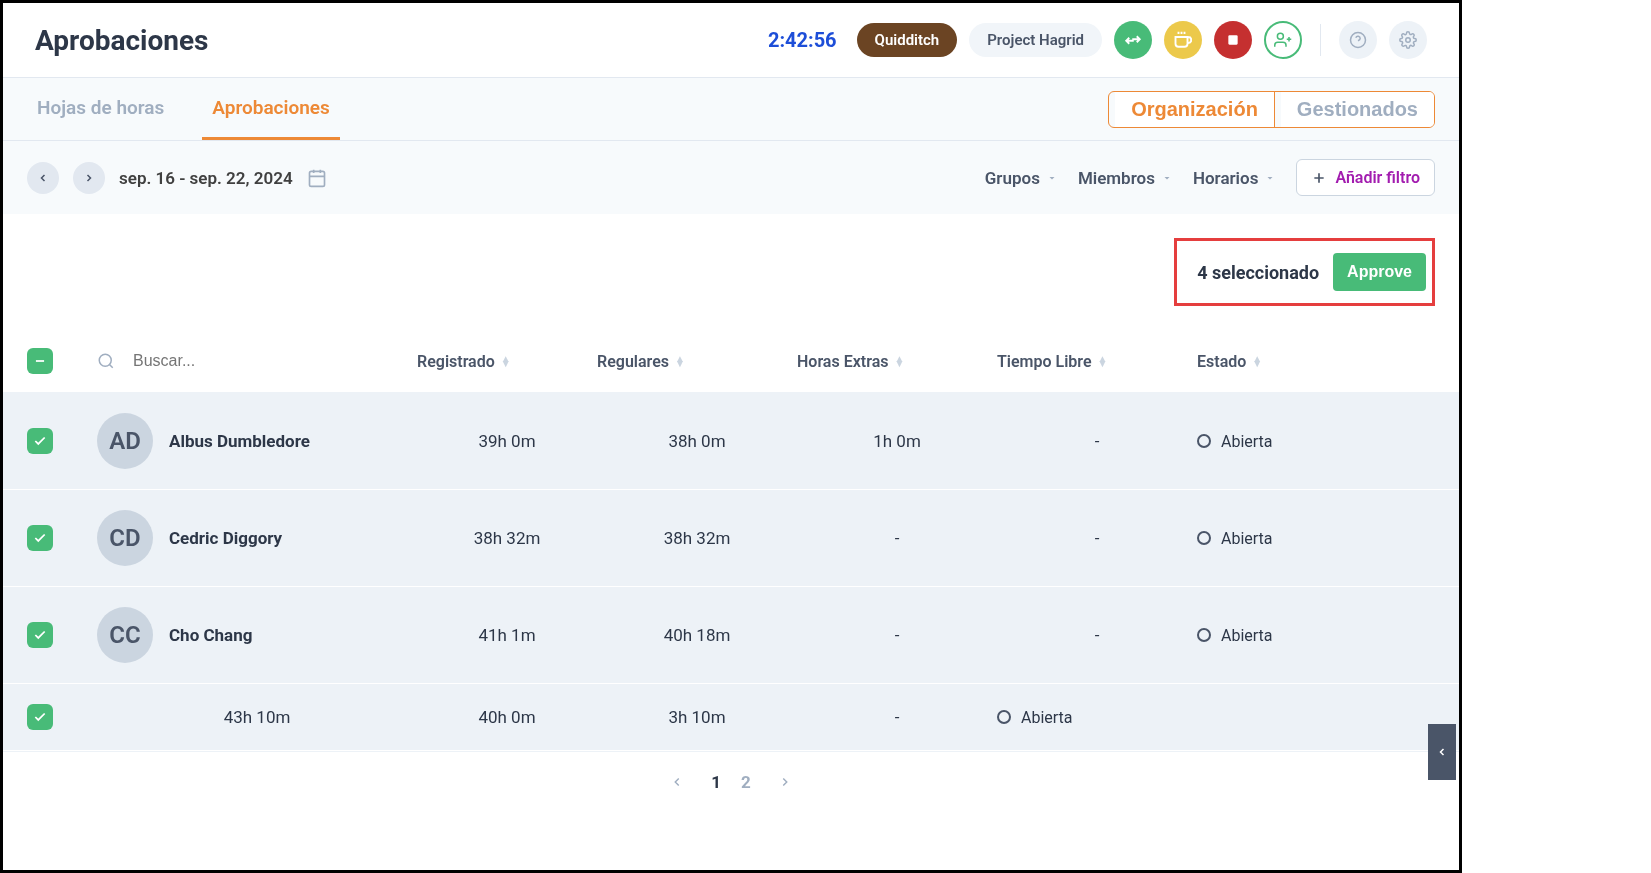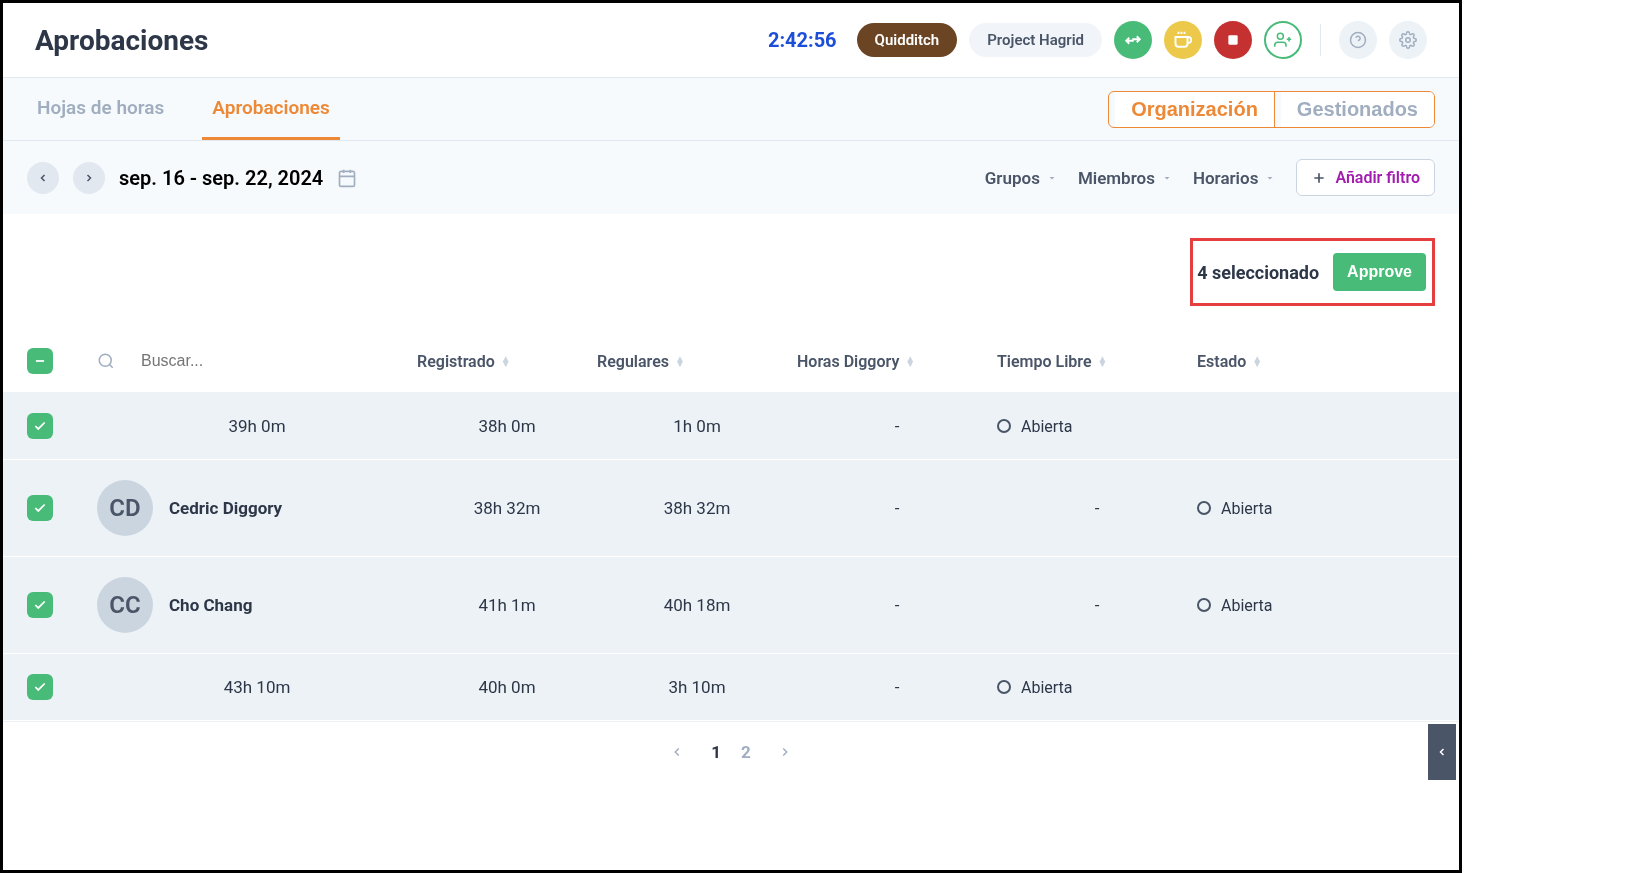--- a/index.html
+++ b/index.html
@@ -28,40 +28,40 @@
     .tab { padding: 18px 10px; font-size: 19px; font-weight: 600; color: #a0aec0; cursor: pointer; border-bottom: 3px solid transparent; }
     .tab.active { color: #ed8936; border-bottom-color: #ed8936; }
     .view-toggle { display: flex; border: 1px solid #ed8936; border-radius: 6px; overflow: hidden; }
     .view-toggle button { padding: 6px 16px; font-size: 20px; font-weight: 600; border: none; background: #fff; cursor: pointer; color: #a0aec0; margin-left: 6px; }
     .view-toggle button.active { color: #ed8936; border-right: 1px solid #ed8936; }
 
     
     .filters { display: flex; align-items: center; justify-content: space-between; padding: 18px 24px; background: #f7fafc; }
     .filters-left { display: flex; align-items: center; gap: 14px; }
     .nav-btn { width: 32px; height: 32px; border-radius: 50%; background: #e2e8f0; display: flex; align-items: center; justify-content: center; cursor: pointer; color: #4a5568; }
-    .date-range { font-size: 20px; font-weight: 600; color: #000000; }
+    .date-range { font-size: 17px; font-weight: 600; color: #404040; }
     .calendar-icon { color: #a0aec0; }
     .filters-right { display: flex; align-items: center; gap: 20px; }
     .filter-drop { font-size: 17px; font-weight: 600; color: #4a5568; cursor: pointer; display: flex; align-items: center; gap: 6px; }
     .add-filter { border: 1px solid #cbd5e0; border-radius: 6px; padding: 8px 14px; font-size: 16px; font-weight: 600; color: #a21caf; cursor: pointer; display: flex; align-items: center; gap: 8px; background: #fff; }
 
     
     .selection-bar { display: flex; justify-content: flex-end; align-items: center; padding: 24px 24px 24px 0; background: #fff; }
-    .selection-box { border: 3px solid #e53e3e; padding: 12px 6px 12px 4px; display: flex; align-items: center; gap: 14px; }
+    .selection-box { border: 3px solid #e53e3e; padding: 12px 6px 12px 20px; display: flex; align-items: center; gap: 14px; }
     .selected-text { font-size: 18px; font-weight: 700; color: #2d3748; }
     .approve-btn { background: #48bb78; color: #fff; border: none; padding: 10px 14px; font-size: 16px; font-weight: 700; border-radius: 4px; cursor: pointer; }
 
     
     .table { width: 100%; }
     .thead { display: grid; grid-template-columns: 70px 320px 180px 200px 200px 200px 220px 1fr; align-items: center; padding: 18px 24px; background: #fff; border-bottom: 1px solid #edf2f7; }
     .th { font-size: 16px; font-weight: 600; color: #4a5568; display: flex; align-items: center; gap: 6px; }
     .sort-icon { display: flex; flex-direction: column; line-height: 0.5; font-size: 10px; color: #cbd5e0; }
     .checkbox-cell { display: flex; align-items: center; }
     .checkbox { width: 26px; height: 26px; border-radius: 6px; background: #48bb78; display: flex; align-items: center; justify-content: center; cursor: pointer; }
-    .search-cell { display: flex; align-items: center; gap: 26px; }
+    .search-cell { display: flex; align-items: center; gap: 18px; }
     .search-cell input { border: none; font-size: 16px; color: #a0aec0; background: transparent; outline: none; }
 
     .row { display: grid; grid-template-columns: 70px 320px 180px 200px 200px 200px 220px 1fr; align-items: center; padding: 20px 24px; background: #edf2f7; border-bottom: 1px solid #fff; }
     .user-cell { display: flex; align-items: center; gap: 16px; }
     .avatar { width: 56px; height: 56px; border-radius: 50%; background: #cbd5e0; display: flex; align-items: center; justify-content: center; font-size: 24px; font-weight: 600; color: #4a5568; overflow: hidden; }
     .user-name { font-size: 17px; font-weight: 700; color: #2d3748; }
     .td { font-size: 17px; color: #2d3748; text-align: center; }
     .status-cell { display: flex; align-items: center; gap: 10px; }
     .status-circle { width: 14px; height: 14px; border: 2px solid #4a5568; border-radius: 50%; }
 
@@ -207,21 +207,21 @@
       </div>
       <div class="th">
           <span>Registrado</span>
           <span class="sort-icon">▲<br>▼</span>
         </div>
       <div class="th">
           <span>Regulares</span>
           <span class="sort-icon">▲<br>▼</span>
         </div>
       <div class="th">
-          <span>Horas Diggory</span>
+          <span>Horas Extras</span>
           <span class="sort-icon">▲<br>▼</span>
         </div>
       <div class="th">
           <span>Tiempo Libre</span>
           <span class="sort-icon">▲<br>▼</span>
         </div>
       <div class="th">
           <span>Estado</span>
           <span class="sort-icon">▲<br>▼</span>
         </div>
@@ -230,20 +230,24 @@
 
     <div id="rows">
         <div class="row">
     <div class="checkbox-cell">
       <div class="checkbox">
         <svg width="14" height="14" viewBox="0 0 24 24" fill="none" stroke="#fff" stroke-width="3">
                 <path d="M20 6L9 17l-5-5"></path>
               </svg>
       </div>
     </div>
+    <div class="user-cell">
+      <div class="avatar">AD</div>
+      <div class="user-name">Albus Dumbledore</div>
+    </div>
     <div class="td">39h 0m</div>
     <div class="td">38h 0m</div>
     <div class="td">1h 0m</div>
     <div class="td">-</div>
     <div class="status-cell">
       <div class="status-circle"></div>
       <span>Abierta</span>
     </div>
     <div></div>
   </div>

